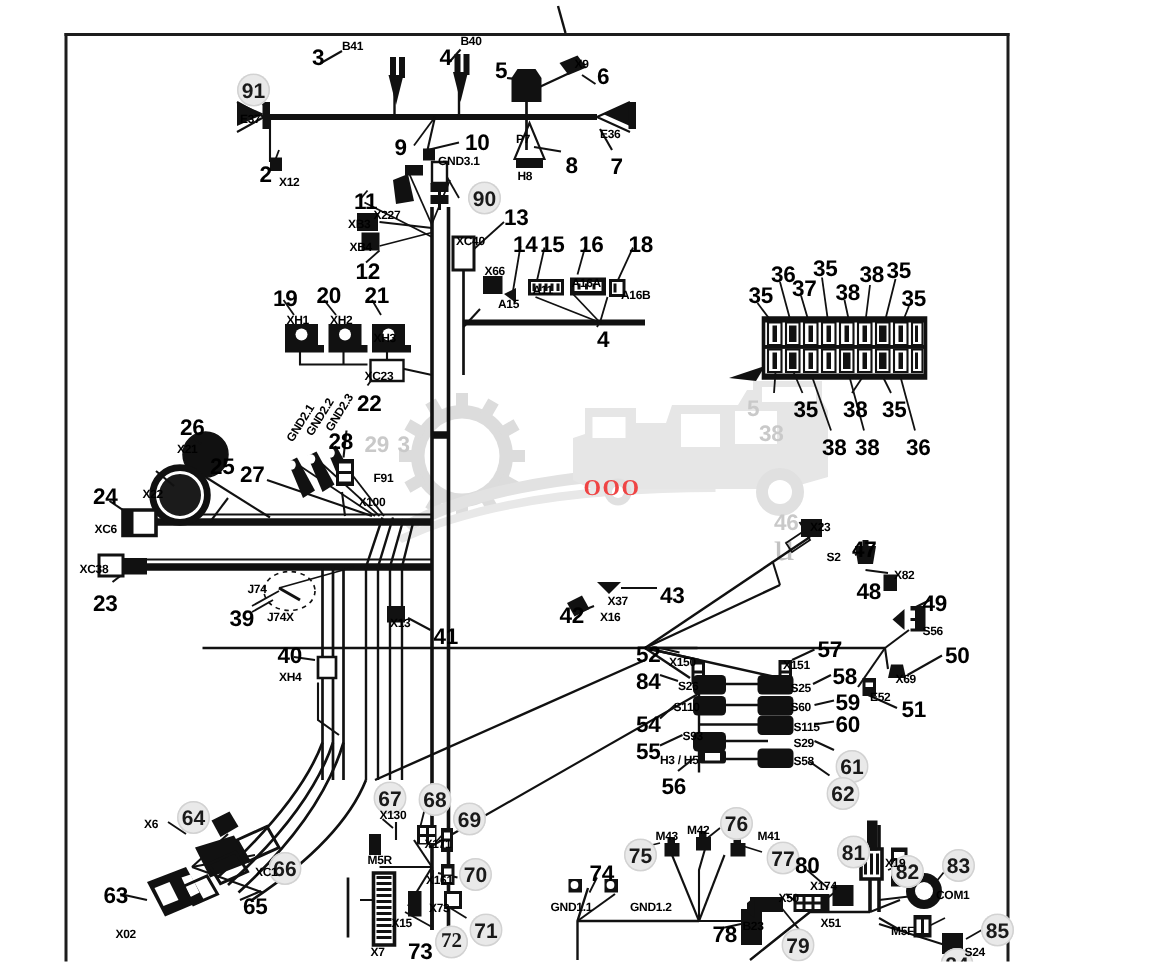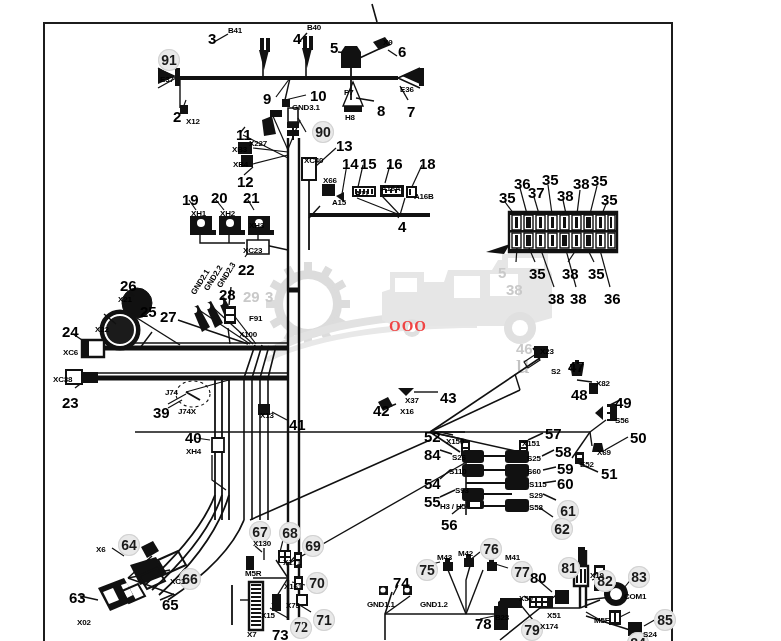--- a/index.html
+++ b/index.html
@@ -749,21 +749,21 @@
       <div class="lbl code" style="left: 286px; top: 602px;">X73</div>
       <div class="lbl code" style="left: 261px; top: 612px;">X15</div>
       <div class="lbl code" style="left: 247px; top: 631px;">X7</div>
       <div class="lbl code" style="left: 367px; top: 601px;">GND1.1</div>
       <div class="lbl code" style="left: 420px; top: 601px;">GND1.2</div>
       <div class="lbl code" style="left: 437px; top: 554px;">M43</div>
       <div class="lbl code" style="left: 458px; top: 550px;">M42</div>
       <div class="lbl code" style="left: 481px; top: 554px; padding-left: 24px;">M41</div>
       <div class="lbl code" style="left: 495px; top: 614px;">B23</div>
       <div class="lbl code" style="left: 519px; top: 595px;">X50</div>
-      <div class="lbl code" style="left: 540px; top: 587px; margin-top: 36px;">X174</div>
+      <div class="lbl code" style="left: 540px; top: 587px;">X174</div>
       <div class="lbl code" style="left: 547px; top: 612px;">X51</div>
       <div class="lbl code" style="left: 590px; top: 572px;">X19</div>
       <div class="lbl code" style="left: 624px; top: 593px;">COM1</div>
       <div class="lbl code" style="left: 594px; top: 617px;">M5F</div>
       <div class="lbl code" style="left: 643px; top: 631px;">S24</div>
     </div>
 
 </div>
 
 </body></html>

